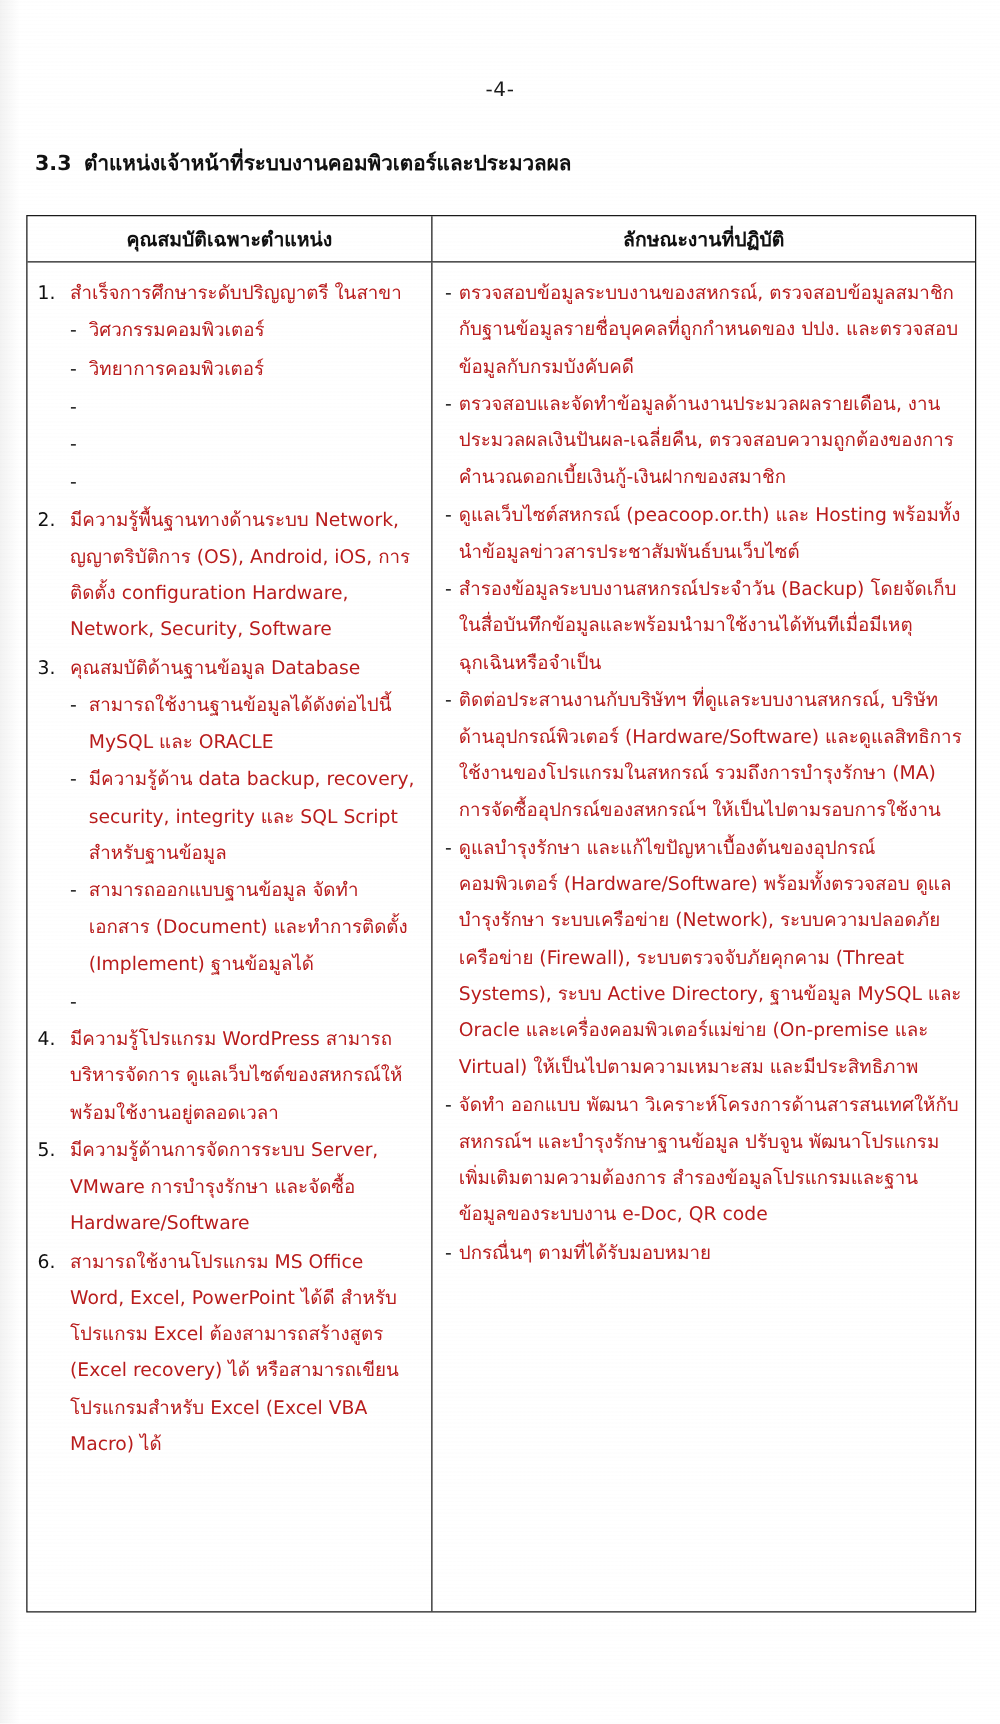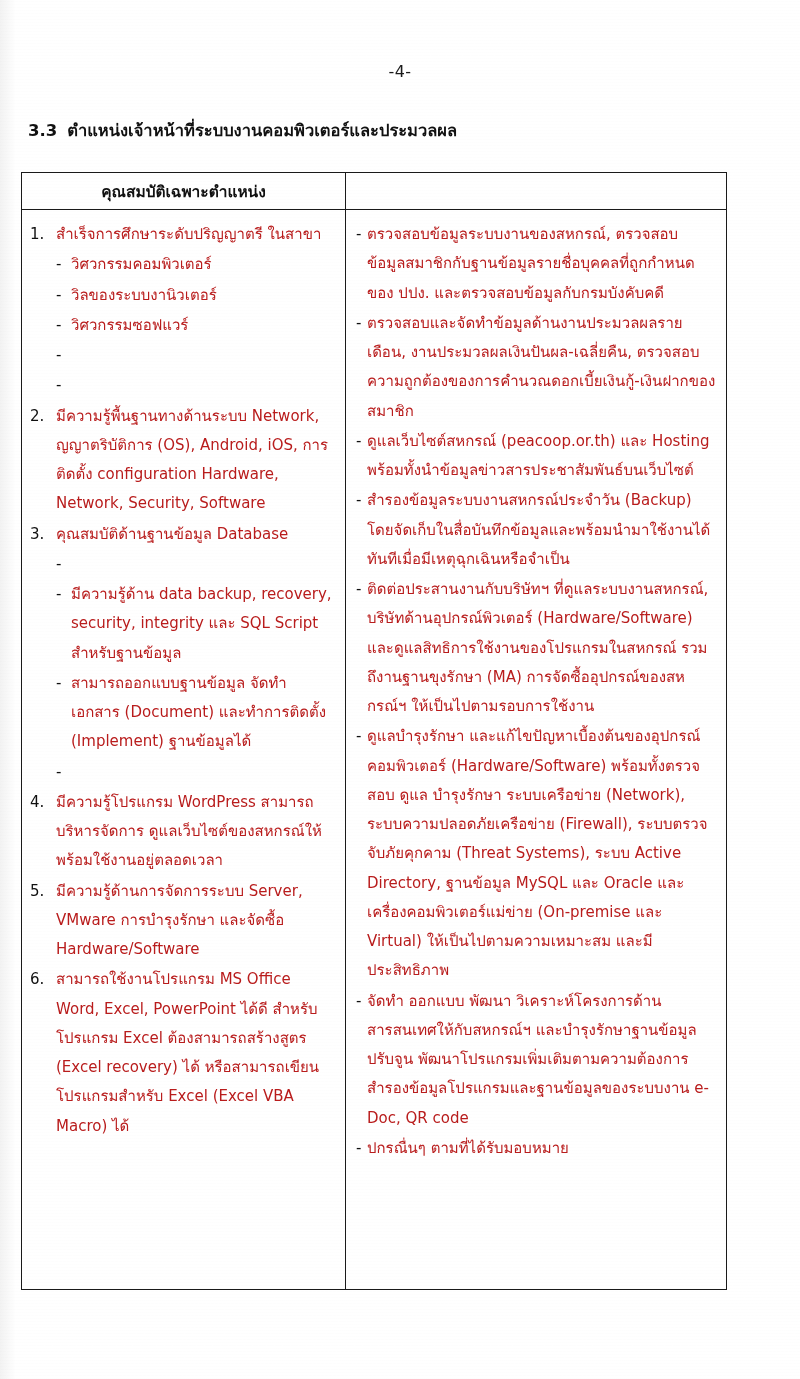--- a/index.html
+++ b/index.html
@@ -76,21 +76,21 @@
   .section-heading .sec-no {
     display: inline-block;
     margin-right: 10px;
   }
 
   
   .qual-table {
     position: absolute;
     left: 21px;
     top: 172px;
-    width: 706px;
+    width: 760px;
     border: 1.6px solid #1a1a1a;
     box-sizing: border-box;
     background: #ffffff;
     z-index: 5;
     display: flex;
     flex-direction: column;
     height: 1118px;
   }
 
   .table-head {
@@ -195,58 +195,61 @@
   <div class="section-heading">
     <span class="sec-no">3.3</span><span>ตำแหน่งเจ้าหน้าที่ระบบงานคอมพิวเตอร์และประมวลผล</span>
   </div>
 
   <div class="qual-table">
 
     <div class="table-head">
       <div class="col-left">
         <div class="th">คุณสมบัติเฉพาะตำแหน่ง</div>
       </div>
+      <div class="col-right">
+        <div class="th">ลักษณะงานที่ปฏิบัติ</div>
+      </div>
     </div>
 
     <div class="table-body">
       <div class="col-left">
         <div class="cell">
           <div id="left-list">
               <div class="item lvl1">
                 <span class="item-marker">1.</span>
                 <span class="item-text">สำเร็จการศึกษาระดับปริญญาตรี ในสาขา</span>
               </div>
               <div class="item lvl2">
                 <span class="item-marker">-</span>
                 <span class="item-text">วิศวกรรมคอมพิวเตอร์</span>
               </div>
               <div class="item lvl2">
                 <span class="item-marker">-</span>
-                <span class="item-text">วิลของระบบงานิวเตอร์</span>
-              </div>
-              <div class="item lvl2">
-                <span class="item-marker">-</span>
-                <span class="item-text">วิศวกรรมซอฟแวร์</span>
+                <span class="item-text">วิทยาการคอมพิวเตอร์</span>
+              </div>
+              <div class="item lvl2">
+                <span class="item-marker">-</span>
               </div>
               <div class="item lvl2">
                 <span class="item-marker">-</span>
               </div>
               <div class="item lvl2">
                 <span class="item-marker">-</span>
               </div>
               <div class="item lvl1">
                 <span class="item-marker">2.</span>
                 <span class="item-text">มีความรู้พื้นฐานทางด้านระบบ Network, ญญาตริบัติการ (OS), Android, iOS, การติดตั้ง configuration Hardware, Network, Security, Software</span>
               </div>
               <div class="item lvl1">
                 <span class="item-marker">3.</span>
                 <span class="item-text">คุณสมบัติด้านฐานข้อมูล Database</span>
               </div>
               <div class="item lvl2">
                 <span class="item-marker">-</span>
+                <span class="item-text">สามารถใช้งานฐานข้อมูลได้ดังต่อไปนี้ MySQL และ ORACLE</span>
               </div>
               <div class="item lvl2">
                 <span class="item-marker">-</span>
                 <span class="item-text">มีความรู้ด้าน data backup, recovery, security, integrity และ SQL Script สำหรับฐานข้อมูล</span>
               </div>
               <div class="item lvl2">
                 <span class="item-marker">-</span>
                 <span class="item-text">สามารถออกแบบฐานข้อมูล จัดทำเอกสาร (Document) และทำการติดตั้ง (Implement) ฐานข้อมูลได้</span>
               </div>
               <div class="item lvl2">
@@ -281,21 +284,21 @@
               <div class="item ">
                 <span class="item-marker">-</span>
                 <span class="item-text">ดูแลเว็บไซต์สหกรณ์ (peacoop.or.th) และ Hosting พร้อมทั้งนำข้อมูลข่าวสารประชาสัมพันธ์บนเว็บไซต์</span>
               </div>
               <div class="item ">
                 <span class="item-marker">-</span>
                 <span class="item-text">สำรองข้อมูลระบบงานสหกรณ์ประจำวัน (Backup) โดยจัดเก็บในสื่อบันทึกข้อมูลและพร้อมนำมาใช้งานได้ทันทีเมื่อมีเหตุฉุกเฉินหรือจำเป็น</span>
               </div>
               <div class="item ">
                 <span class="item-marker">-</span>
-                <span class="item-text">ติดต่อประสานงานกับบริษัทฯ ที่ดูแลระบบงานสหกรณ์, บริษัทด้านอุปกรณ์พิวเตอร์ (Hardware/Software) และดูแลสิทธิการใช้งานของโปรแกรมในสหกรณ์ รวมถึงานฐานขุงรักษา (MA) การจัดซื้ออุปกรณ์ของสหกรณ์ฯ ให้เป็นไปตามรอบการใช้งาน</span>
+                <span class="item-text">ติดต่อประสานงานกับบริษัทฯ ที่ดูแลระบบงานสหกรณ์, บริษัทด้านอุปกรณ์พิวเตอร์ (Hardware/Software) และดูแลสิทธิการใช้งานของโปรแกรมในสหกรณ์ รวมถึงการบำรุงรักษา (MA) การจัดซื้ออุปกรณ์ของสหกรณ์ฯ ให้เป็นไปตามรอบการใช้งาน</span>
               </div>
               <div class="item ">
                 <span class="item-marker">-</span>
                 <span class="item-text">ดูแลบำรุงรักษา และแก้ไขปัญหาเบื้องต้นของอุปกรณ์คอมพิวเตอร์ (Hardware/Software) พร้อมทั้งตรวจสอบ ดูแล บำรุงรักษา ระบบเครือข่าย (Network), ระบบความปลอดภัยเครือข่าย (Firewall), ระบบตรวจจับภัยคุกคาม (Threat Systems), ระบบ Active Directory, ฐานข้อมูล MySQL และ Oracle และเครื่องคอมพิวเตอร์แม่ข่าย (On-premise และ Virtual) ให้เป็นไปตามความเหมาะสม และมีประสิทธิภาพ</span>
               </div>
               <div class="item ">
                 <span class="item-marker">-</span>
                 <span class="item-text">จัดทำ ออกแบบ พัฒนา วิเคราะห์โครงการด้านสารสนเทศให้กับสหกรณ์ฯ และบำรุงรักษาฐานข้อมูล ปรับจูน พัฒนาโปรแกรมเพิ่มเติมตามความต้องการ สำรองข้อมูลโปรแกรมและฐานข้อมูลของระบบงาน e-Doc, QR code</span>
               </div>
               <div class="item ">

